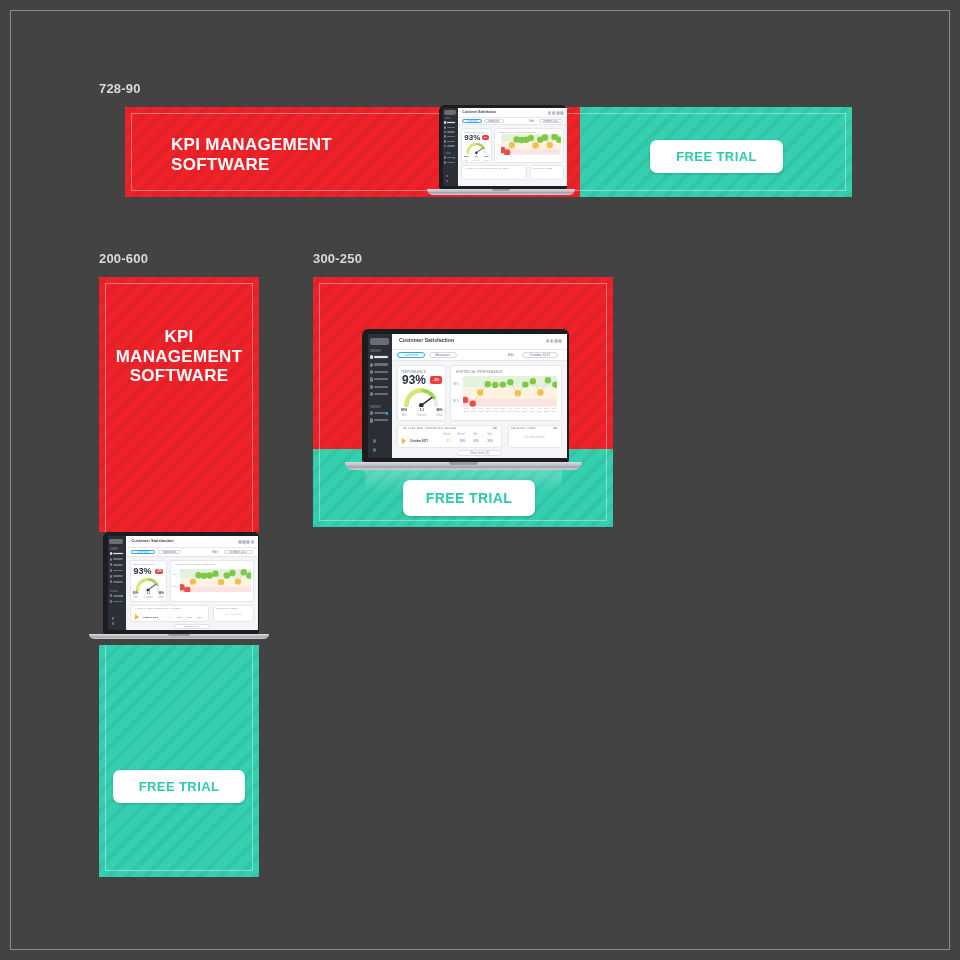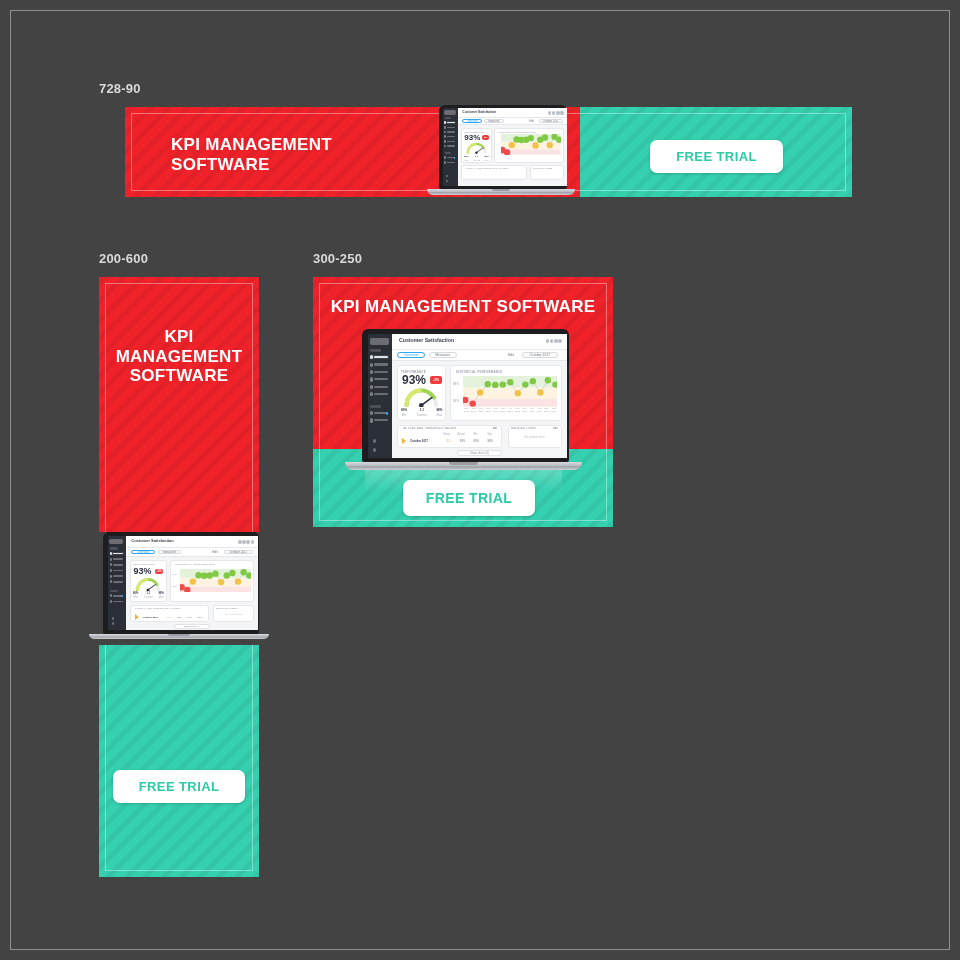--- a/index.html
+++ b/index.html
@@ -537,21 +537,20 @@
 
   <div class="banner" style="left:313px; top:277px; width:300px; height:250px;">
     <div class="red" style="position:absolute; left:0; top:0; width:300px; height:172px;">
       <div class="stripes"></div>
     </div>
     <div class="teal" style="position:absolute; left:0; top:172px; width:300px; height:78px;">
       <div class="stripes"></div>
     </div>
     <div class="inner-rule" style="left:6px; top:6px; width:288px; height:238px;"></div>
 
-    <div class="headline" style="left:0; right:0; top:20px; text-align:center; font-size:17px;">KPI MANAGEMENT SOFTWARE</div>
 
     <div class="laptop" style="left:45px; top:52px; width:211px; height:141px;">
       <div class="lid" style="height:133px;">
         <div class="screen" style="left:6px; top:5px; width:199px; height:124px;">
           <div class="sb" style="width:24px;">
             <div class="sb-logo"></div>
             <div class="sb-sec" style="top:12%;"></div>
             <div class="sb-item on" style="top:17%;">
                 <i></i>
                 <b></b>

